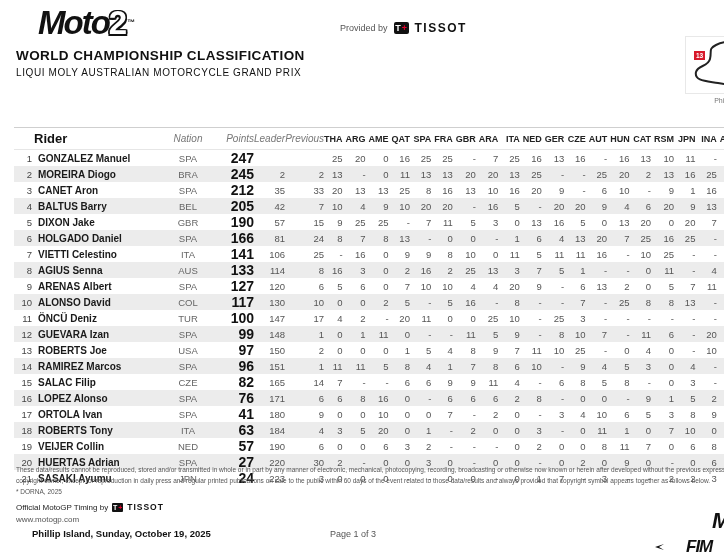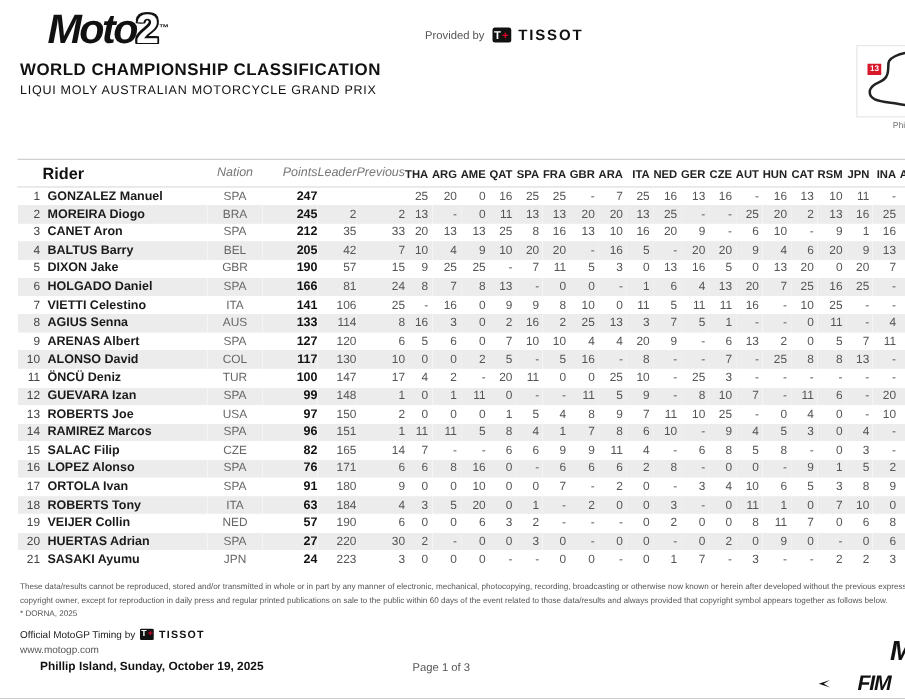--- a/index.html
+++ b/index.html
@@ -44,21 +44,21 @@
   thead th { height:22px; vertical-align:middle; white-space:nowrap; border-bottom:1px solid #e6e6e6; padding:0; }
   th.h-rider { text-align:left; font-size:13px; font-weight:bold; color:#111; padding-left:20px; }
   th.h-meta { font-style:italic; font-weight:normal; color:#777; font-size:10px; text-align:right; }
   th.h-nation { text-align:center; }
   th.h-race { font-size:9px; font-weight:bold; color:#222; text-align:right; padding-right:3px;margin-top:12px; }
   tbody td { height:14.55px; padding:0; font-size:9.5px; vertical-align:middle; overflow:hidden; white-space:nowrap; }
   tbody tr:nth-child(even) { background:#ececec; }
   td.c-pos { text-align:right; color:#444; }
   td.c-name { font-weight:bold; color:#1a1a1a; padding-left:6px; font-size:10px; }
   td.c-nation { text-align:center; color:#666; }
-  td.c-points { text-align:right; font-weight:bold; font-size:10px; color:#111; }
+  td.c-points { text-align:right; font-weight:bold; font-size:14px; color:#111; }
   td.c-leader, td.c-prev { text-align:right; color:#555; }
   td.c-race { text-align:right; color:#555; padding-right:3px; }
 
   
   .legal { position:absolute; left:16px; top:464px; font-size:6.5px; color:#555; line-height:11px; white-space:nowrap; }
   .timing-line { position:absolute; left:16px; top:502px; display:flex; align-items:center; gap:4px; font-size:8px; color:#222; }
   .tissot-box.mini { width:11px; height:9px; font-size:7px; line-height:9px; border-radius:1px; }
   .tissot-word.mini { font-size:8.5px; letter-spacing:1px; }
   .website { position:absolute; left:16px; top:515px; font-size:8px; color:#555; }
   .location-date { position:absolute; left:16px; top:528px; font-size:9.5px; font-weight:bold; color:#111;padding-left:16px; }
@@ -586,21 +586,21 @@
             <td class="c-race">9</td>
             <td class="c-race">1</td>
             <td class="c-race">5</td>
             <td class="c-race">2</td>
             <td class="c-race">1</td>
           </tr>
           <tr>
             <td class="c-pos">17</td>
             <td class="c-name">ORTOLA Ivan</td>
             <td class="c-nation">SPA</td>
-            <td class="c-points">91</td>
+            <td class="c-points">41</td>
             <td class="c-leader">180</td>
             <td class="c-prev">9</td>
             <td class="c-race">0</td>
             <td class="c-race">0</td>
             <td class="c-race">10</td>
             <td class="c-race">0</td>
             <td class="c-race">0</td>
             <td class="c-race">7</td>
             <td class="c-race">-</td>
             <td class="c-race">2</td>

